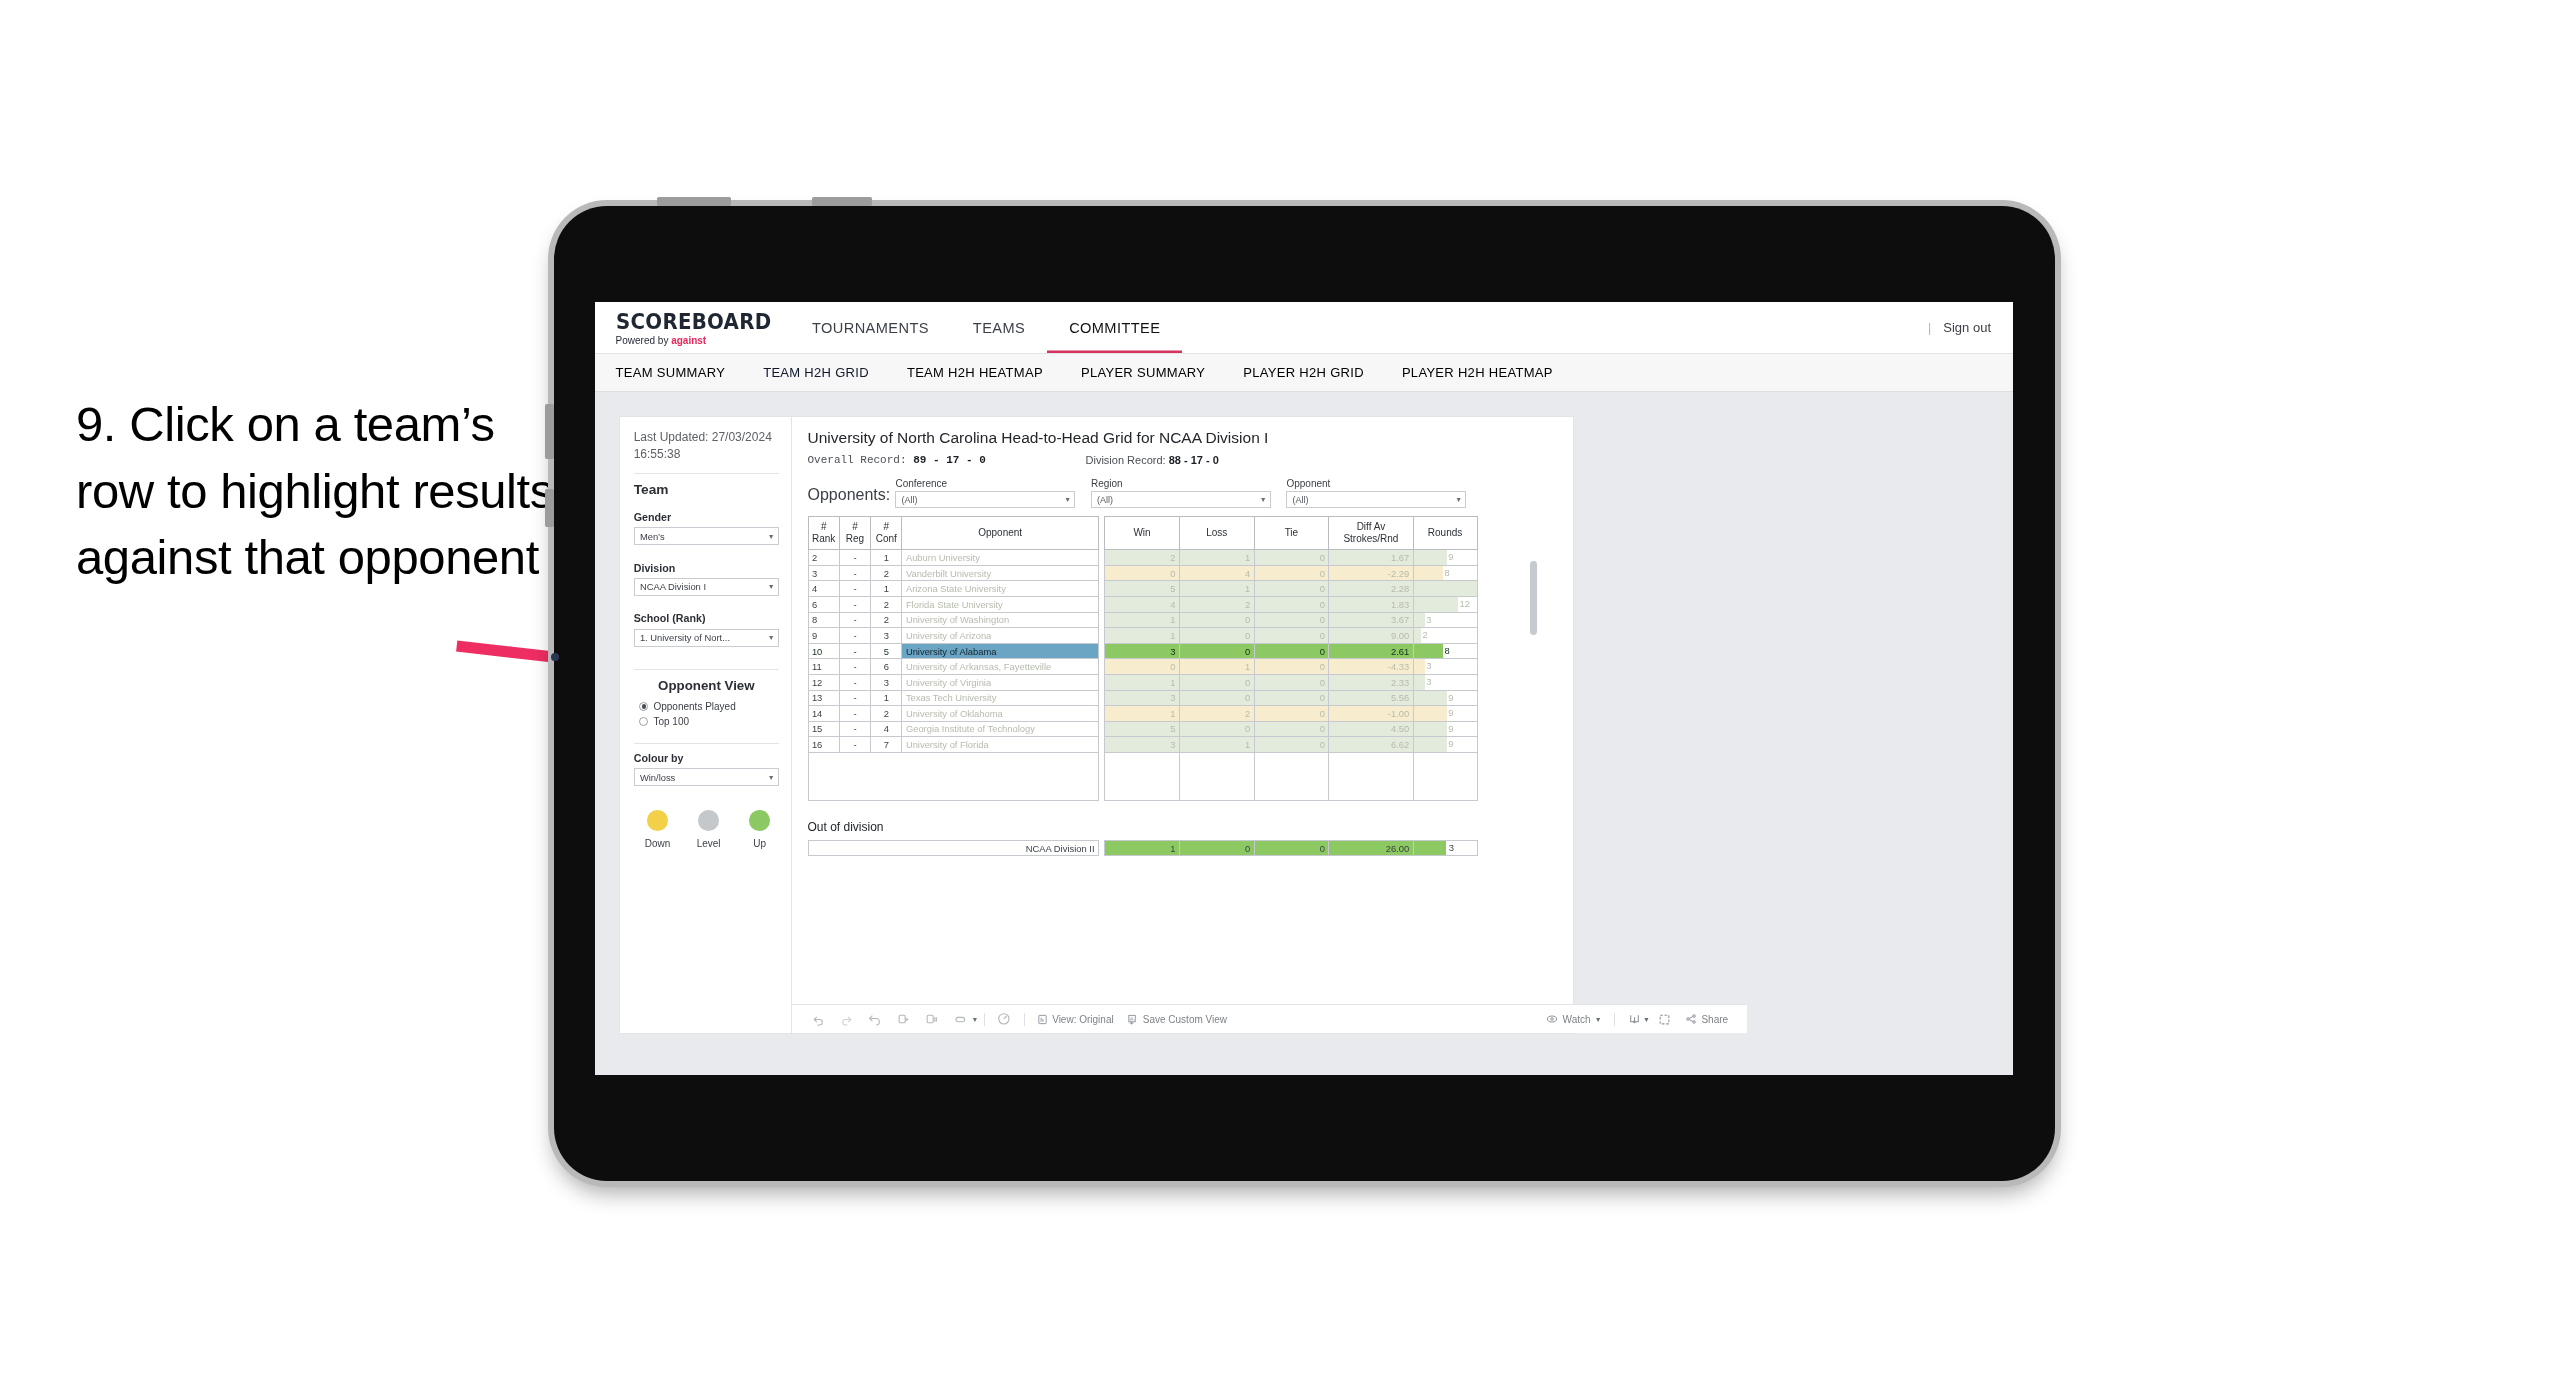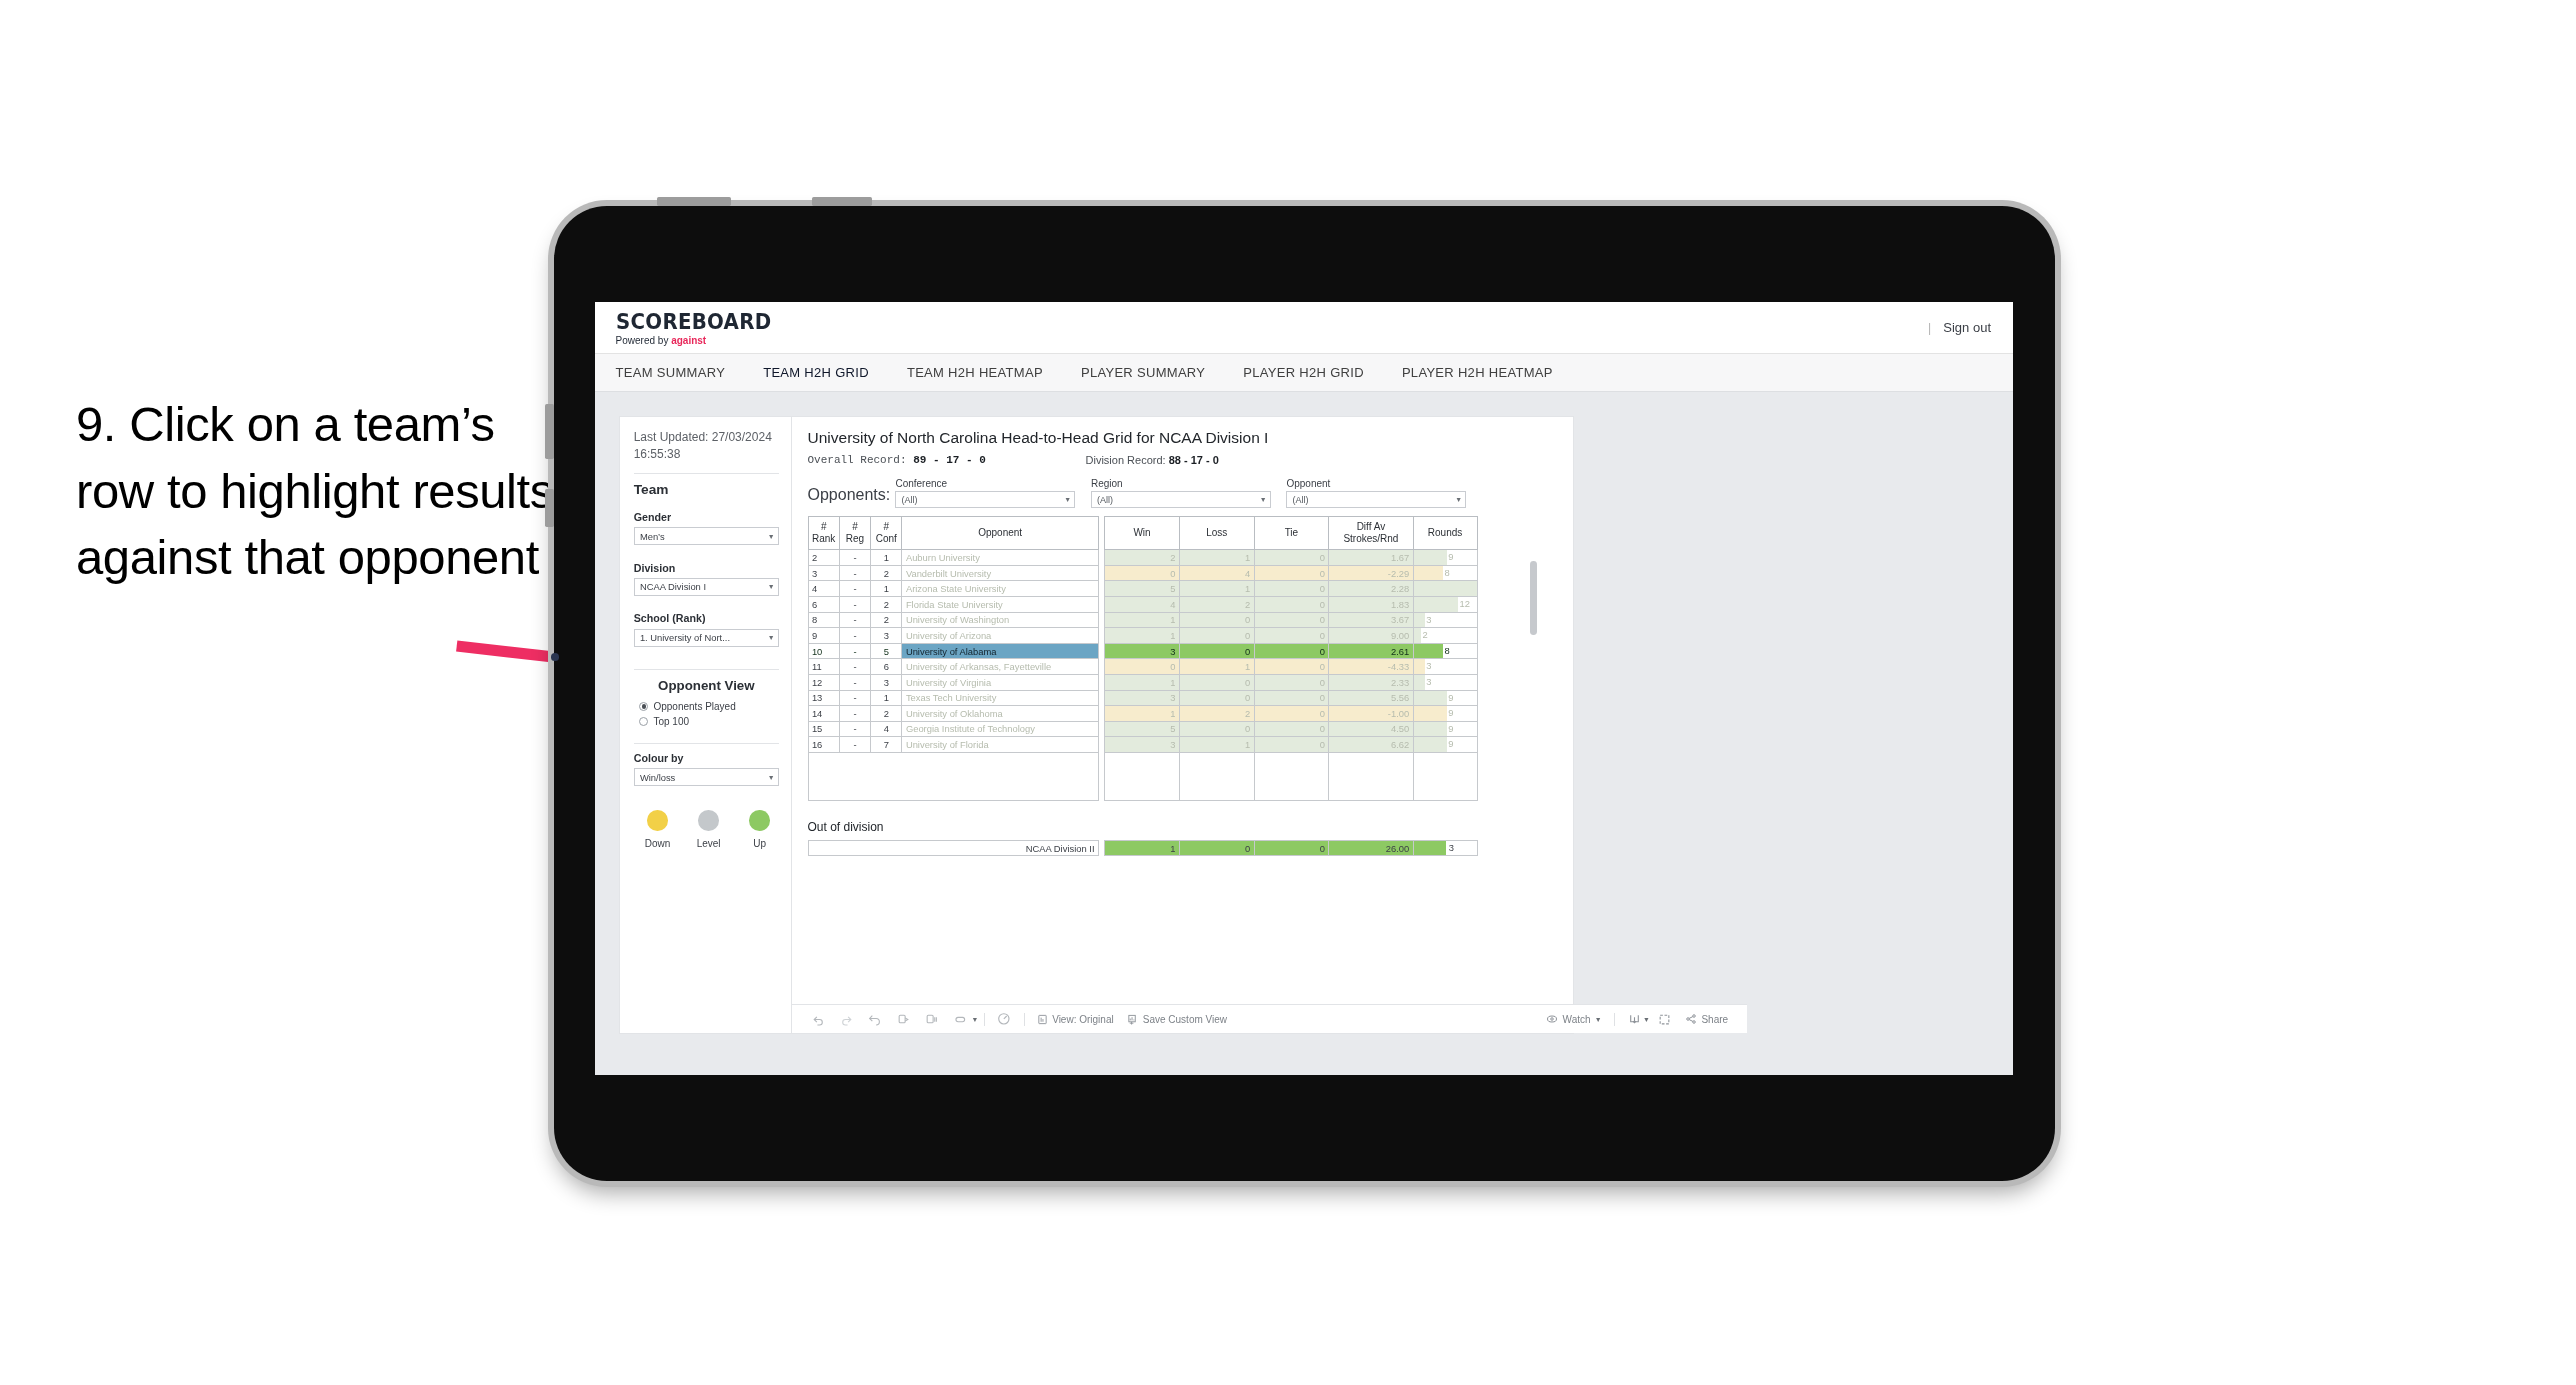--- a/index.html
+++ b/index.html
@@ -67,21 +67,21 @@
   .topnav .item.active { color: #0f1114; box-shadow: inset 0 -2.6px 0 #d8335f; }
   .topbar-right { margin-left: auto; display:flex; align-items:center; padding-right: 22px; gap: 12px;}
   .divider-v { color: #b9b9b9; font-size: 13.7px; }
   .signout { font-size: 13px; color: #3b3f46; }
 
   
   .subnav {
     height: 38px; background: #f7f7f8; display: flex; align-items: center;
     border-bottom: 0.9px solid #dddfe2; padding-left: 20.6px;
   }
-  .subnav .sitem { font-size: 13px; color: #404040; margin-right: 38px; letter-spacing: 0.3px; }
+  .subnav .sitem { font-size: 13px; color: #000000; margin-right: 38px; letter-spacing: 0.3px; }
   .subnav .sitem.active { color: #0f172a; }
 
   
   .workspace { padding: 24px 0 0 24px; height: calc(100% - 89px); }
   .viz {
     width: 955px; height: 618px; background: #fff; display: flex;
     border: 0.9px solid #e2e4e7; position: relative;
   }
 
   
@@ -187,20 +187,25 @@
     <div class="tab-btn" id="btn-side1"></div>
     <div class="tab-btn" id="btn-side2"></div>
     <div id="cam"></div>
 
     <div id="screen">
 
       <div class="topbar">
         <div class="brand">
           <div class="brand-title">SCOREBOARD</div>
           <div class="brand-sub"><span>Powered by </span><b>against</b></div>
+        </div>
+        <div class="topnav">
+          <div class="item">TOURNAMENTS</div>
+          <div class="item">TEAMS</div>
+          <div class="item active">COMMITTEE</div>
         </div>
         <div class="topbar-right">
           <span class="divider-v">|</span>
           <span class="signout">Sign out</span>
         </div>
       </div>
 
       <div class="subnav">
         <div class="sitem">TEAM SUMMARY</div>
         <div class="sitem active">TEAM H2H GRID</div>

